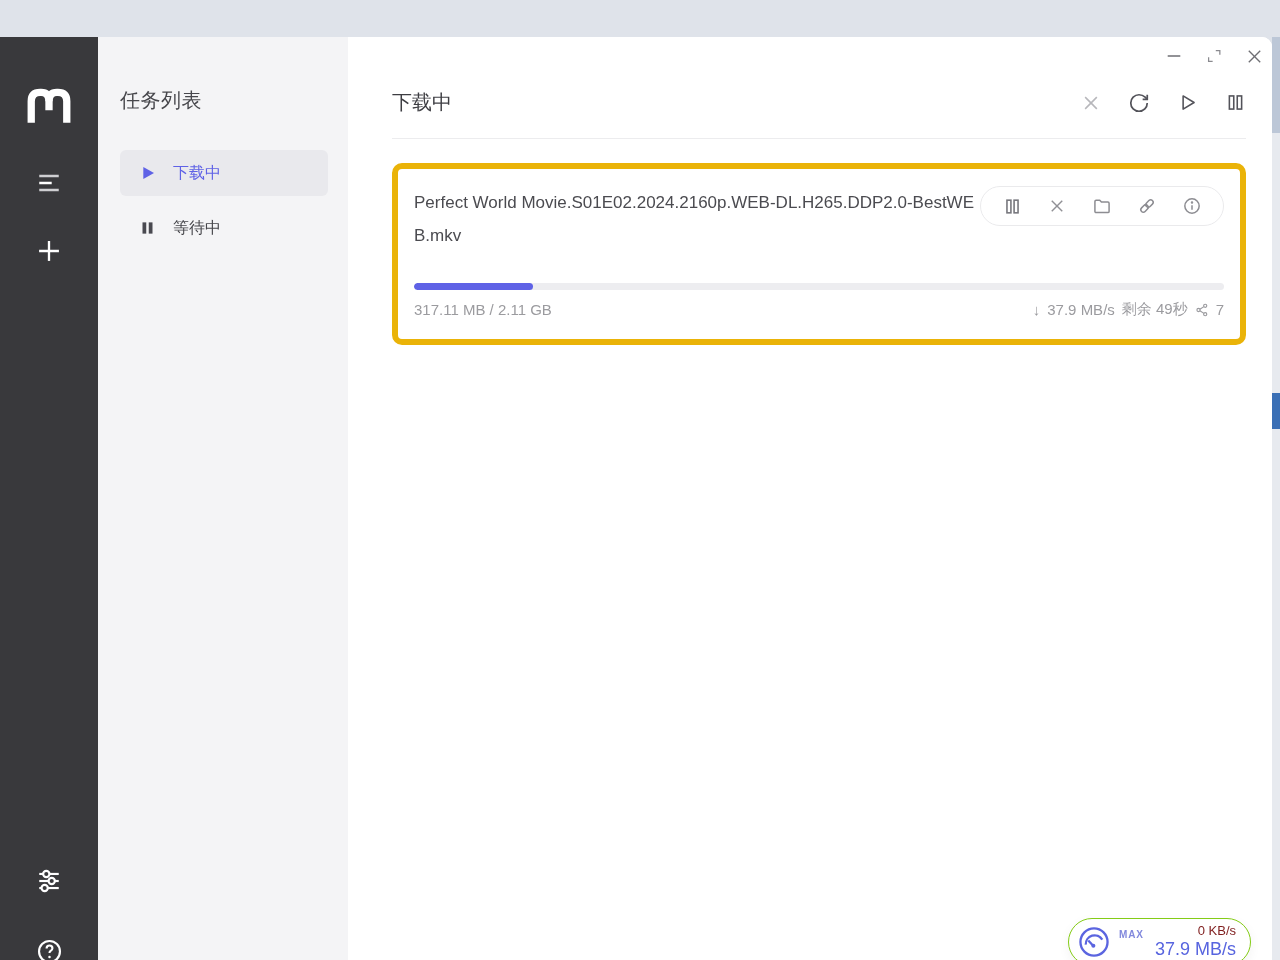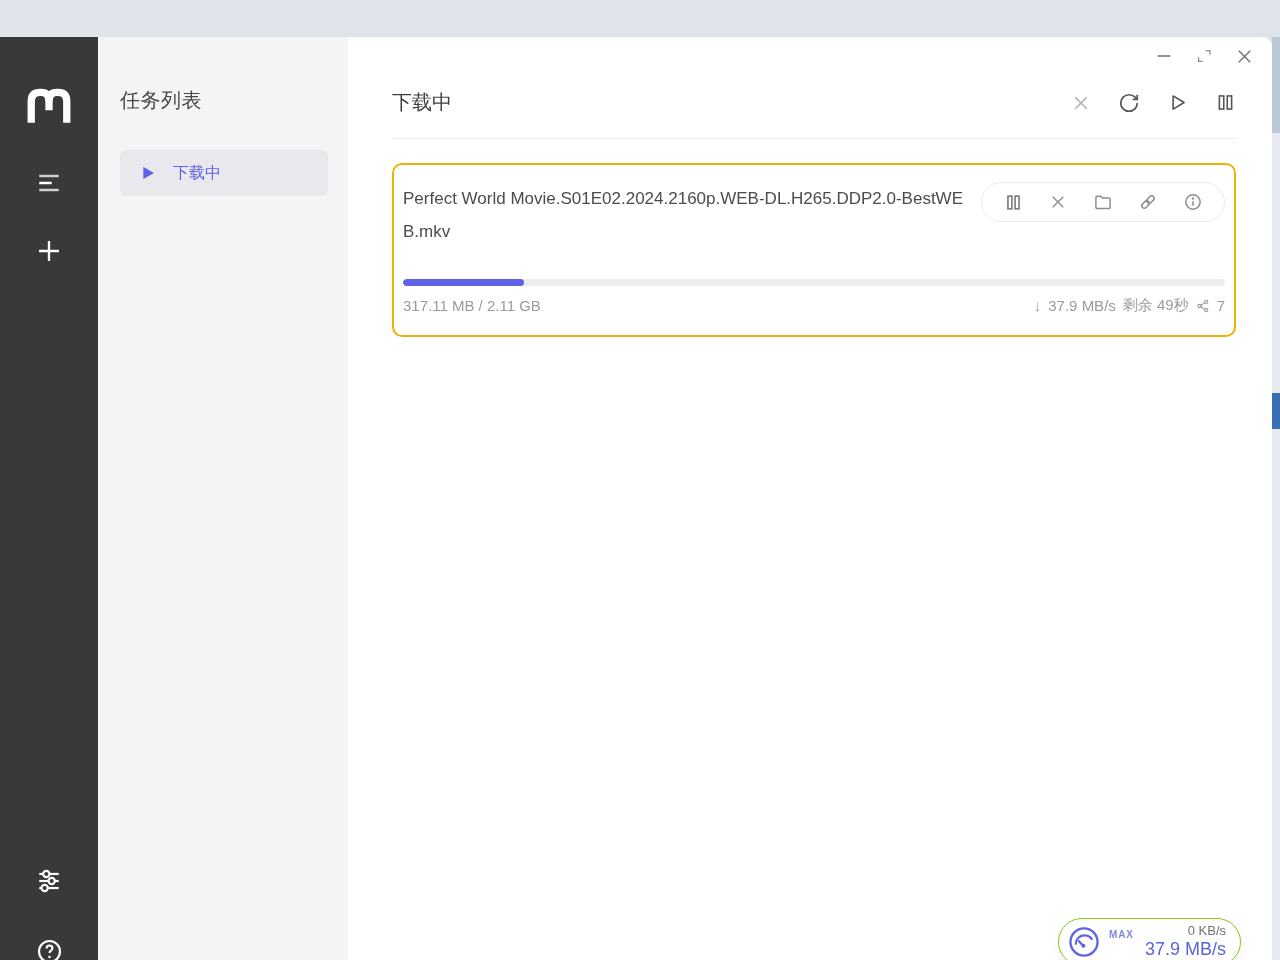--- a/index.html
+++ b/index.html
@@ -45,22 +45,22 @@
     justify-content:center; cursor:pointer; }
 
   .main-header { display:flex; align-items:center; justify-content:space-between;
     padding-top:52px; padding-bottom:22px; border-bottom:1px solid #ececee; }
   .main-title { font-size:20px; color:#3d3d42; }
   .toolbar { display:flex; align-items:center; gap:26px; }
   .tb-btn { width:22px; height:22px; display:flex; align-items:center;
     justify-content:center; cursor:pointer; }
 
   
-  .card { margin-top:24px; border:2px solid #eab308; border-radius:10px;
-    padding:17px 9px 20px; background:#fff; }
+  .card { margin-top:24px; border:6px solid #eab308; border-radius:10px;
+    padding:17px 16px 20px; background:#fff; }
   .card-head { display:flex; justify-content:space-between; align-items:flex-start; }
   .task-name { width:566px; font-size:17px; line-height:33px; color:#4b4b50;
     word-break:break-all; }
   .pill { height:40px; border:1px solid #eaeaec; border-radius:20px;
     display:flex; align-items:center; padding:0 21px; gap:25px; }
   .pill-btn { width:20px; height:20px; display:flex; align-items:center;
     justify-content:center; cursor:pointer; }
 
   .progress { margin-top:31px; height:7px; border-radius:4px; background:#ededf0;
     overflow:hidden; }
@@ -71,21 +71,21 @@
   .status-right { display:flex; align-items:center; gap:7px; }
 
   
   .speed-widget { position:absolute; right:31px; bottom:31px; width:183px; height:48px;
     background:#fff; border:1px solid #84cc16; border-radius:24px;
     box-shadow:0 4px 12px rgba(0,0,0,.05); display:flex; align-items:center;
     padding:0 14px 0 7px; cursor:pointer; }
   .max-label { font-size:10px; font-weight:bold; letter-spacing:.8px;
     color:#8289dd; align-self:flex-start; margin:10px 0 0 7px; }
   .speed-col { margin-left:auto; text-align:right; line-height:1.2; }
-  .speed-up { font-size:13px; color:#737373;text-align:right; }
+  .speed-up { font-size:13px; color:#7f1d1d;text-align:right; }
   .speed-down { font-size:18px; color:#5764df; }
 </style>
 </head>
 <body>
 
 <div class="desktop">
 
   <div class="right-strip"></div>
   <div class="strip-top"></div>
   <div class="strip-blue"></div>
@@ -138,20 +138,29 @@
 
         <div class="nav-item active">
           <span class="nav-icon">
             <svg width="16" height="16" viewBox="0 0 24 24">
                 <polygon points="5,3 21,12 5,21" fill="#5f62e6"></polygon>
               </svg>
           </span>
           <span>下载中</span>
         </div>
 
+        <div class="nav-item">
+          <span class="nav-icon">
+            <svg width="15" height="16" viewBox="0 0 24 24">
+              <rect x="4" y="3" width="6" height="18" fill="#494950"></rect>
+              <rect x="14" y="3" width="6" height="18" fill="#494950"></rect>
+            </svg>
+          </span>
+          <span>等待中</span>
+        </div>
 
 
       </div>
     </div>
 
     <div class="main">
 
       <div class="win-controls">
         <div class="win-btn">
           <svg width="18" height="18" viewBox="0 0 20 20">

